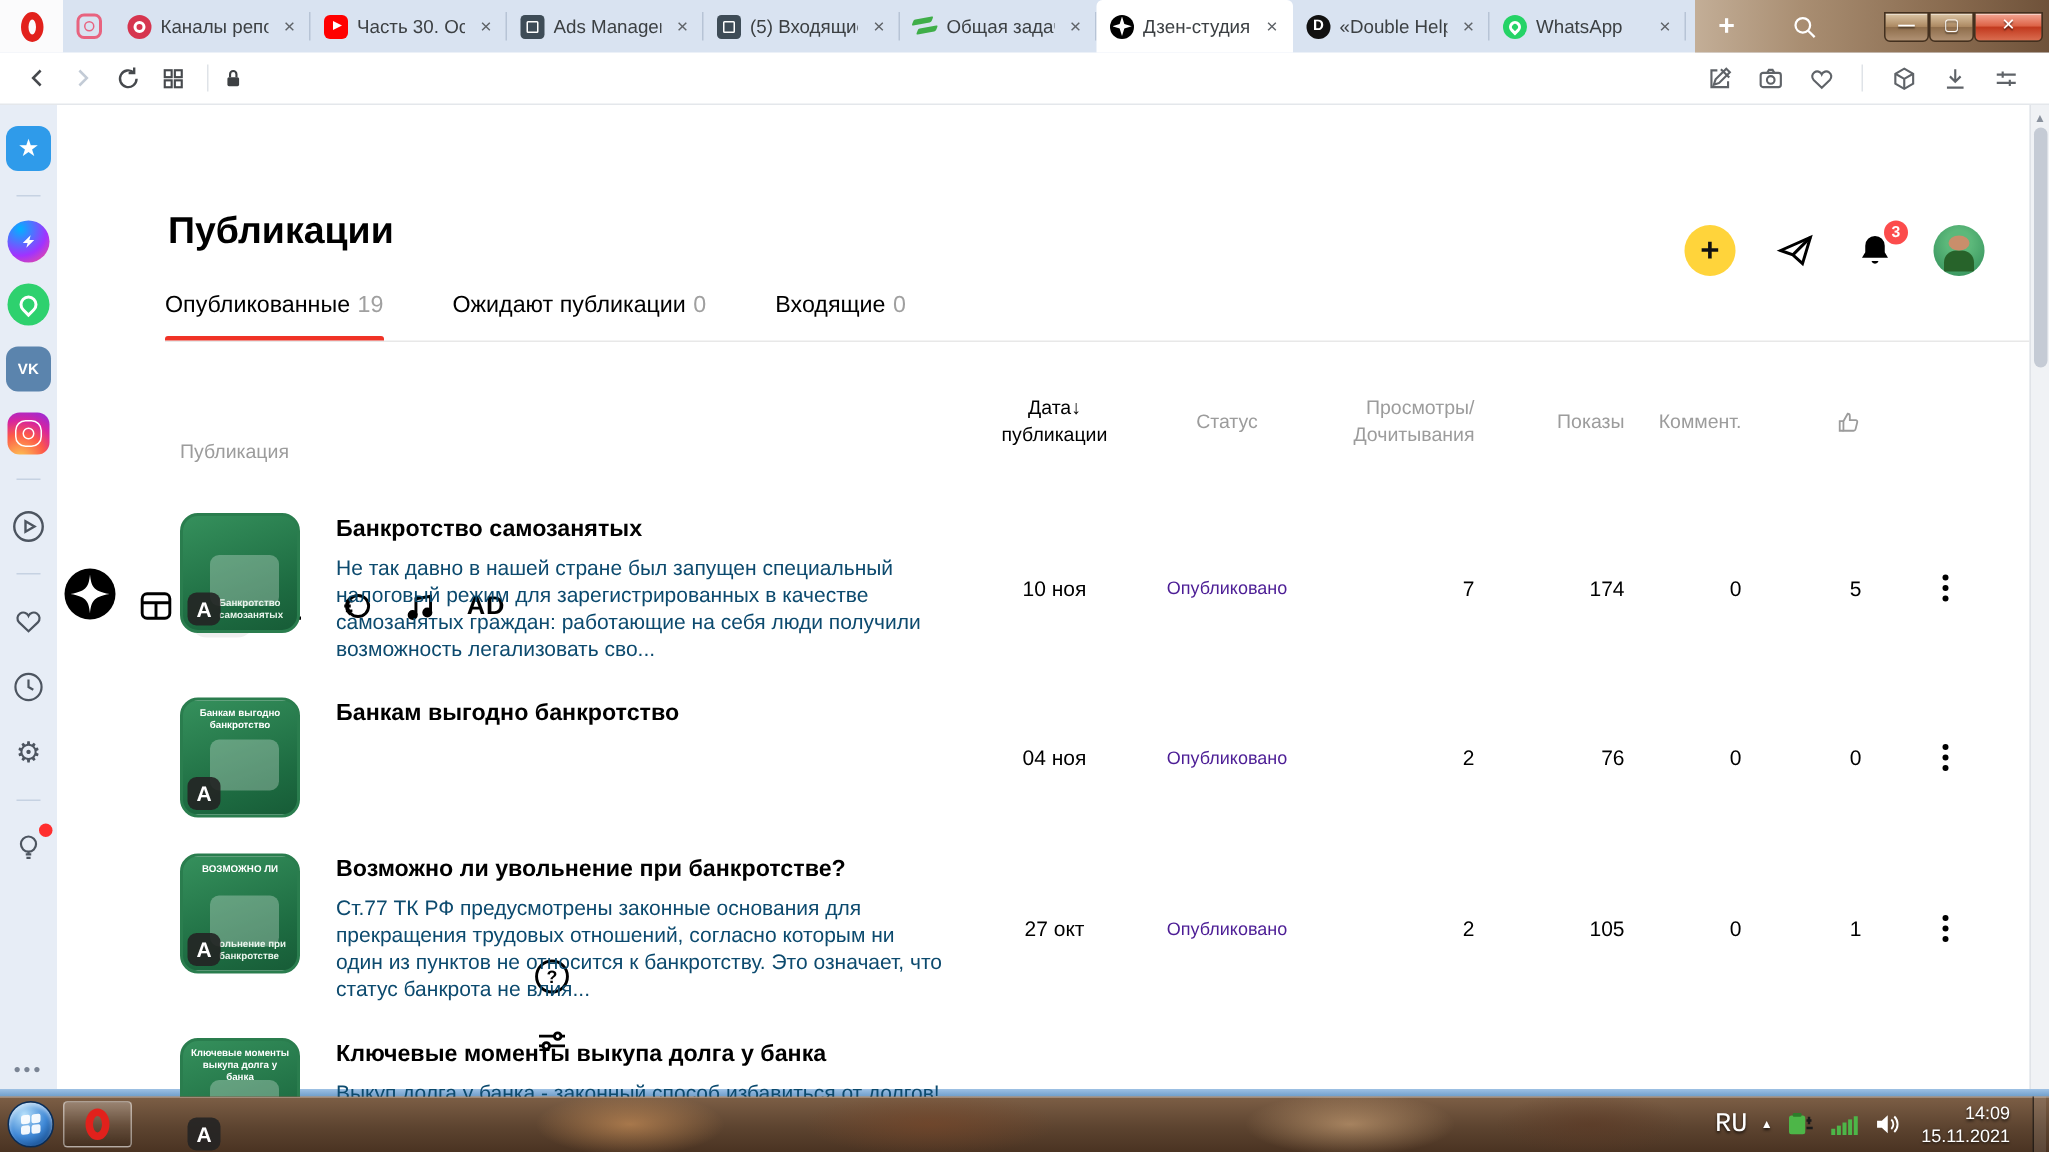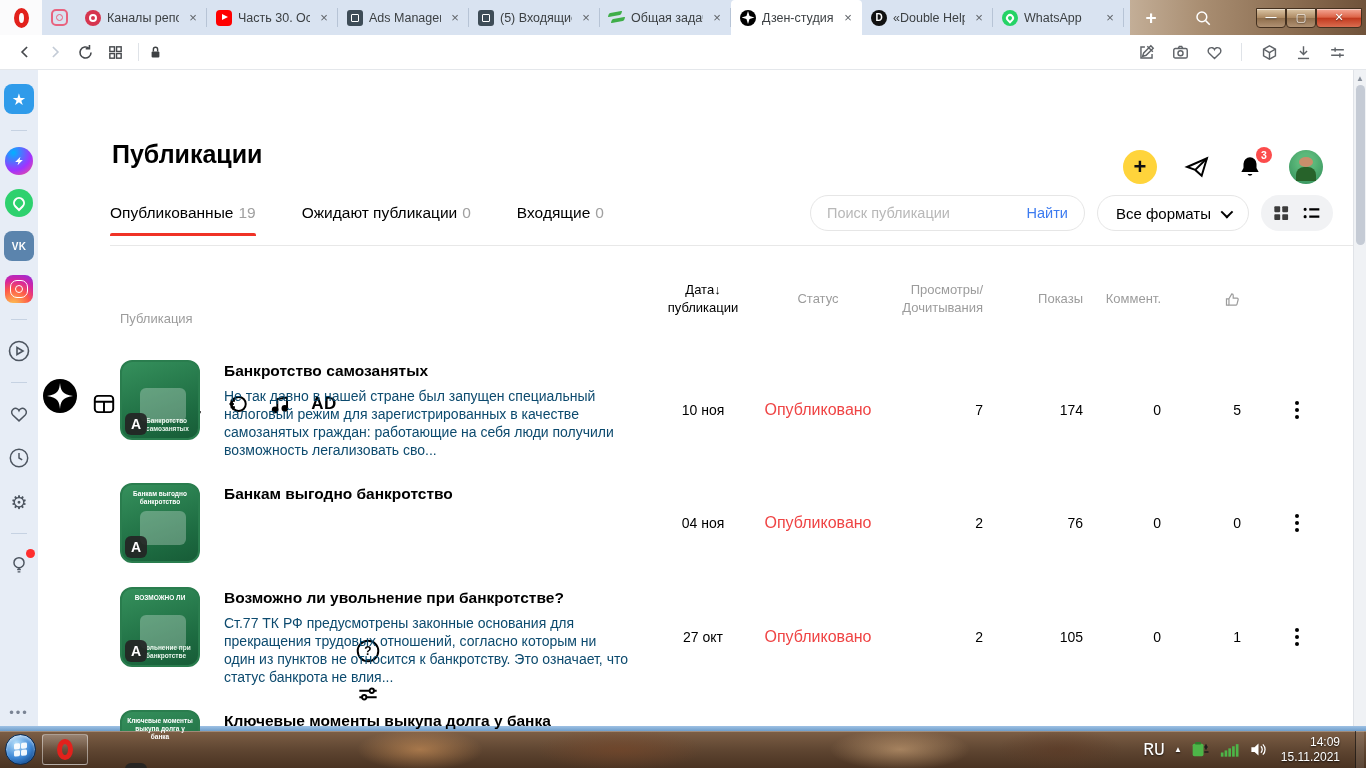--- a/index.html
+++ b/index.html
@@ -118,21 +118,21 @@
   .thumb::after { content:""; position:absolute; left:18px; top:26px; width:46px; height:34px;
     background:rgba(255,255,255,.28); border-radius:6px; }
   .thumb-top { position:absolute; top:5px; left:4px; right:4px; color:#fff; font-size:6.5px; font-weight:bold; text-align:center; line-height:8px; z-index:2; }
   .thumb-bottom { position:absolute; bottom:5px; left:24px; right:2px; color:#e9f5ec; font-size:6.5px; font-weight:bold; line-height:8px; z-index:2; }
   .thumb-badge { position:absolute; left:3px; bottom:3px; width:22px; height:22px; background:rgba(35,35,35,.9);
     border-radius:6px; color:#fff; font-size:14px; font-weight:bold; display:flex; align-items:center; justify-content:center; z-index:3; }
   .pub-text { padding-top:2px; max-width:405px; }
   .pub-title { font-size:15.5px; font-weight:bold; color:#000; margin-bottom:7px; }
   .pub-desc { font-size:14px; color:#0c4a6e; line-height:18px; }
   .cell-date { text-align:center; font-size:14px; color:#000; }
-  .cell-status { text-align:center; font-size:16px; color:#ef4444; }
+  .cell-status { text-align:center; font-size:12px; color:#4c1d95; }
   .cell-num { text-align:right; font-size:14px; color:#000; }
   .cell-kebab { display:flex; justify-content:center; }
   .kebab { display:flex; flex-direction:column; gap:3px; padding:6px; }
   .kebab i { width:4px; height:4px; background:#000; border-radius:50%; }
 
   
   .scrollbar { width:13px; flex:none; background:#f0f2f5; border-left:1px solid #e0e3e8; display:flex; flex-direction:column; align-items:center; }
   .sb-arrow { color:#8a929e; font-size:8px; padding:4px 0 2px; }
   .sb-thumb { width:9px; height:160px; background:#c5cbd5; border-radius:5px; }
 
@@ -432,42 +432,20 @@
         <span class="cnt">19</span>
       </div>
       <div class="ftab">
         <span>Ожидают публикации</span>
         <span class="cnt">0</span>
       </div>
       <div class="ftab">
         <span>Входящие</span>
         <span class="cnt">0</span>
       </div>
-      <div class="filter-right">
-        <div class="search-pill">
-          <input placeholder="Поиск публикации" style="">
-          <span class="search-go">Найти</span>
-        </div>
-        <div class="format-pill">
-          <span>Все форматы</span>
-          <span class="chev"></span>
-        </div>
-        <div class="view-toggle">
-          <svg width="20" height="20" viewBox="0 0 24 24" fill="#3c3c3c">
-              <rect x="4" y="4" width="7" height="7" rx="1"></rect>
-              <rect x="13.5" y="4" width="7" height="7" rx="1"></rect>
-              <rect x="4" y="13.5" width="7" height="7" rx="1"></rect>
-              <rect x="13.5" y="13.5" width="7" height="7" rx="1"></rect>
-            </svg>
-          <svg width="22" height="22" viewBox="0 0 24 24" fill="none" stroke="#000" stroke-width="2.6">
-              <path d="M4.5 8 h.01 M4.5 16 h.01" stroke-linecap="round" stroke-width="3.4"></path>
-              <path d="M9 8 h11 M9 16 h11"></path>
-            </svg>
-        </div>
-      </div>
     </div>
 
     <div class="tbl">
       <div class="tbl-grid tbl-head">
         <div class="th th-pub">Публикация</div>
         <div class="th th-center th-date">
           <span>Дата</span><span>↓</span><br>
           <span>публикации</span>
         </div>
         <div class="th th-center">Статус</div>

